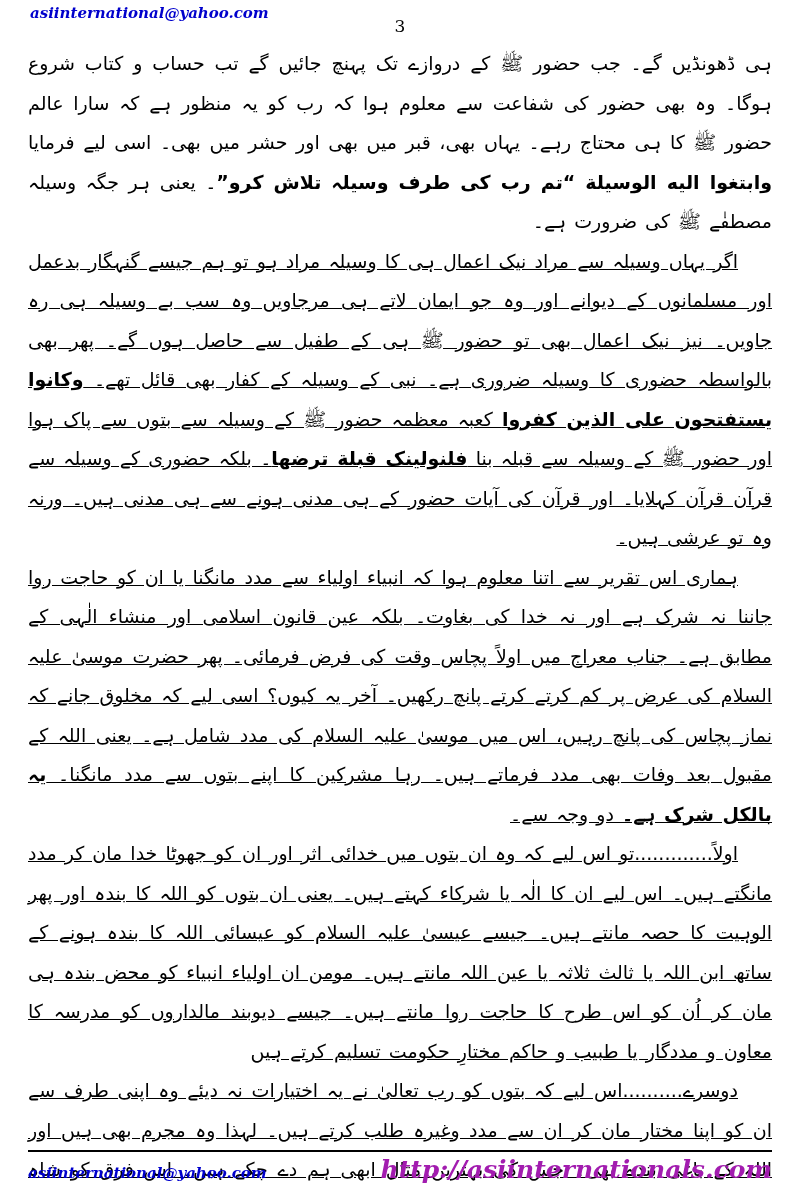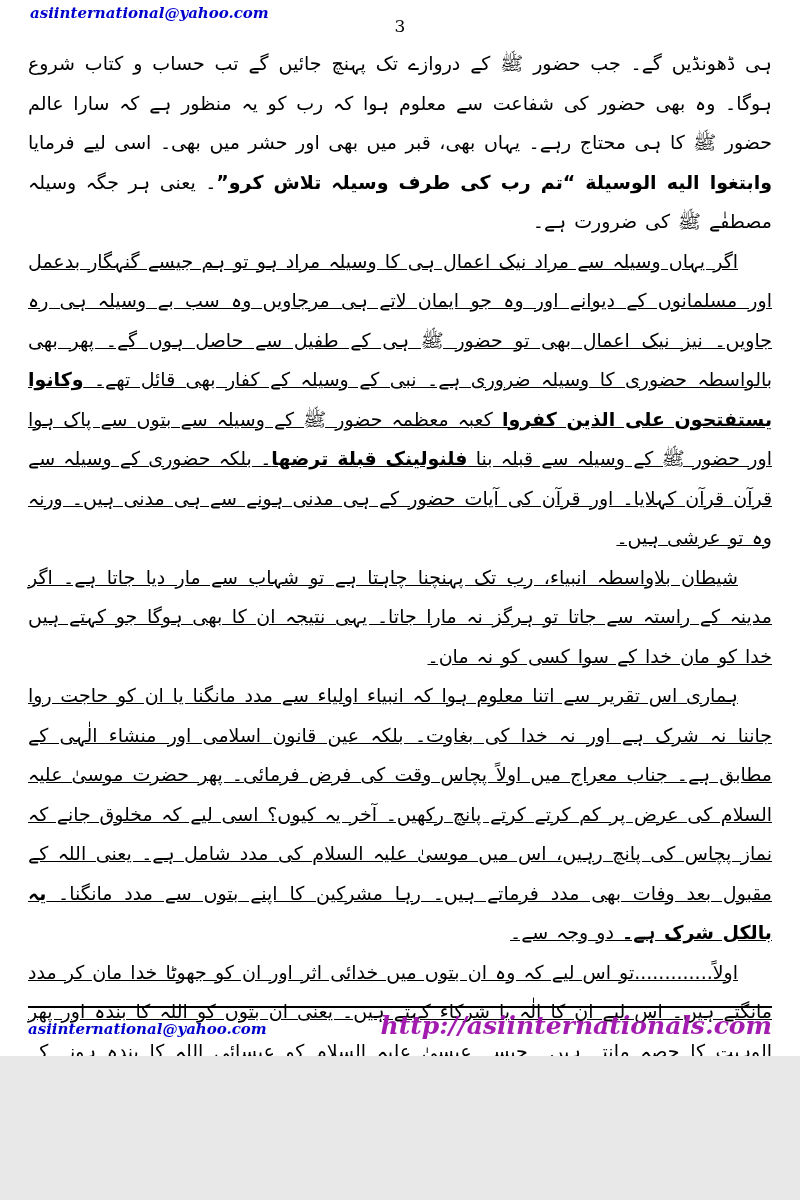--- a/index.html
+++ b/index.html
@@ -1,20 +1,20 @@
 <!DOCTYPE html>
 <html lang="ur" dir="ltr"><head>
 <meta charset="utf-8">
 <style>
   * { margin: 0; padding: 0; box-sizing: border-box; }
   html, body { background: #e8e8e8; }
   .page {
     position: relative;
     width: 800px;
-    height: 1056px;
+    height: 1200px;
     margin: 0 auto;
     background: #ffffff;
     overflow: hidden;
     font-family: "DejaVu Sans", sans-serif;
     color: #000000;
   }
   
   .header { position: relative; height: 38px; padding: 4px 30px 0 30px; }
   .header-email {
     position: absolute; left: 30px; top: 4px;
@@ -71,21 +71,20 @@
 
   <div class="header">
     <span class="header-email">asiinternational@yahoo.com</span>
     <div class="page-number">3</div>
   </div>
 
   <div class="body-text">
 
   <p class="para"><span>ہی ڈھونڈیں گے۔ جب حضور ﷺ کے دروازے تک پہنچ جائیں گے تب حساب و کتاب شروع ہوگا۔ وہ بھی حضور کی شفاعت سے معلوم ہوا کہ رب کو یہ منظور ہے کہ سارا عالم حضور ﷺ کا ہی محتاج رہے۔ یہاں بھی، قبر میں بھی اور حشر میں بھی۔ اسی لیے فرمایا </span><span class="bold">وابتغوا الیه الوسیلة </span><span class="bold">“تم رب کی طرف وسیلہ تلاش کرو”</span><span>۔ یعنی ہر جگہ وسیلہ مصطفٰے ﷺ کی ضرورت ہے۔</span></p>
       <p class="para indent"><span>اگر یہاں وسیلہ سے مراد نیک اعمال ہی کا وسیلہ مراد ہو تو ہم جیسے گنہگار بدعمل اور مسلمانوں کے دیوانے اور وہ جو ایمان لاتے ہی مرجاویں وہ سب بے وسیلہ ہی رہ جاویں۔ نیز نیک اعمال بھی تو حضور ﷺ ہی کے طفیل سے حاصل ہوں گے۔ پھر بھی بالواسطہ حضوری کا وسیلہ ضروری ہے۔ نبی کے وسیلہ کے کفار بھی قائل تھے۔ </span><span class="bold">وکانوا یستفتحون علی الذین کفروا</span><span> کعبہ معظمہ حضور ﷺ کے وسیلہ سے بتوں سے پاک ہوا اور حضور ﷺ کے وسیلہ سے قبلہ بنا </span><span class="bold">فلنولینک قبلة ترضها</span><span>۔ بلکہ حضوری کے وسیلہ سے قرآن قرآن کہلایا۔ اور قرآن کی آیات حضور کے ہی مدنی ہونے سے ہی مدنی ہیں۔ ورنہ وہ تو عرشی ہیں۔</span></p>
-      <p class="para indent"><span>شیطان بلاواسطہ انبیاء، رب تک پہنچنا چاہتا ہے تو شہاب سے مار دیا جاتا ہے۔ اگر مدینہ کے راستہ سے جاتا تو ہرگز نہ مارا جاتا۔ یہی نتیجہ ان کا بھی ہوگا جو کہتے ہیں خدا کو مان خدا کے سوا کسی کو نہ مان۔</span></p>
       <p class="para indent"><span>ہماری اس تقریر سے اتنا معلوم ہوا کہ انبیاء اولیاء سے مدد مانگنا یا ان کو حاجت روا جاننا نہ شرک ہے اور نہ خدا کی بغاوت۔ بلکہ عین قانون اسلامی اور منشاء الٰہی کے مطابق ہے۔ جناب معراج میں اولاً پچاس وقت کی فرض فرمائی۔ پھر حضرت موسیٰ علیہ السلام کی عرض پر کم کرتے کرتے پانچ رکھیں۔ آخر یہ کیوں؟ اسی لیے کہ مخلوق جانے کہ نماز پچاس کی پانچ رہیں، اس میں موسیٰ علیہ السلام کی مدد شامل ہے۔ یعنی اللہ کے مقبول بعد وفات بھی مدد فرماتے ہیں۔ رہا مشرکین کا اپنے بتوں سے مدد مانگنا۔ </span><span class="bold">یہ بالکل شرک ہے۔</span><span> دو وجہ سے۔</span></p>
       <p class="para indent"><span>اولاً.............تو اس لیے کہ وہ ان بتوں میں خدائی اثر اور ان کو جھوٹا خدا مان کر مدد مانگتے ہیں۔ اس لیے ان کا الٰہ یا شرکاء کہتے ہیں۔ یعنی ان بتوں کو اللہ کا بندہ اور پھر الوہیت کا حصہ مانتے ہیں۔ جیسے عیسیٰ علیہ السلام کو عیسائی اللہ کا بندہ ہونے کے ساتھ ابن اللہ یا ثالث ثلاثہ یا عین اللہ مانتے ہیں۔ مومن ان اولیاء انبیاء کو محض بندہ ہی مان کر اُن کو اس طرح کا حاجت روا مانتے ہیں۔ جیسے دیوبند مالداروں کو مدرسہ کا معاون و مددگار یا طبیب و حاکم مختارِ حکومت تسلیم کرتے ہیں</span></p>
       <p class="para indent"><span>دوسرے..........اس لیے کہ بتوں کو رب تعالیٰ نے یہ اختیارات نہ دیئے وہ اپنی طرف سے ان کو اپنا مختار مان کر ان سے مدد وغیرہ طلب کرتے ہیں۔ لہذا وہ مجرم بھی ہیں اور اللہ کے باغی بندے بھی۔ جس کی بہترین مثال ابھی ہم دے چکے ہیں۔ اس فرق کو شاہ عبدالعزیز صاحب نے ملحوظ رکھ کر فیصلہ فرمایا ہے۔ بالتشبیہ ایک بت پرست پتھر کی طرف سجدہ کرتا ہے مشرک ہے۔ کہ اس کا فعل اپنی ایجاد سے ہے اور مسلمان کعبہ کی طرف سجدہ کرتا ہے وہاں بھی پتھر ہی کی عمارت ہے۔ مگر مشرک نہیں۔ کیونکہ اس کا سجدہ حقیقت میں خدا کو ہے نہ کعبہ کو اور حکم الٰہی سے ہے۔ مشرک کا سجدہ خلاف حکم الٰہی پتھر کو ہے یہ فرق ضروری ہے۔ گنگا کے پانی کی تعظیم کرنا کفر ہے۔ مگر آب زمزم کی تعظیم ایمان۔ مندر کے پتھر کی تعظیم شرک ہے۔ مگر مقام ابراہیم کی تعظیم ایمان۔ حالانکہ وہ بھی پتھر ہی ہے۔”</span></p>
     </div>
 
   <div class="footer">
     <span class="footer-email">asiinternational@yahoo.com</span>
     <span class="footer-url">http://asiinternationals.com</span>
   </div>
 

